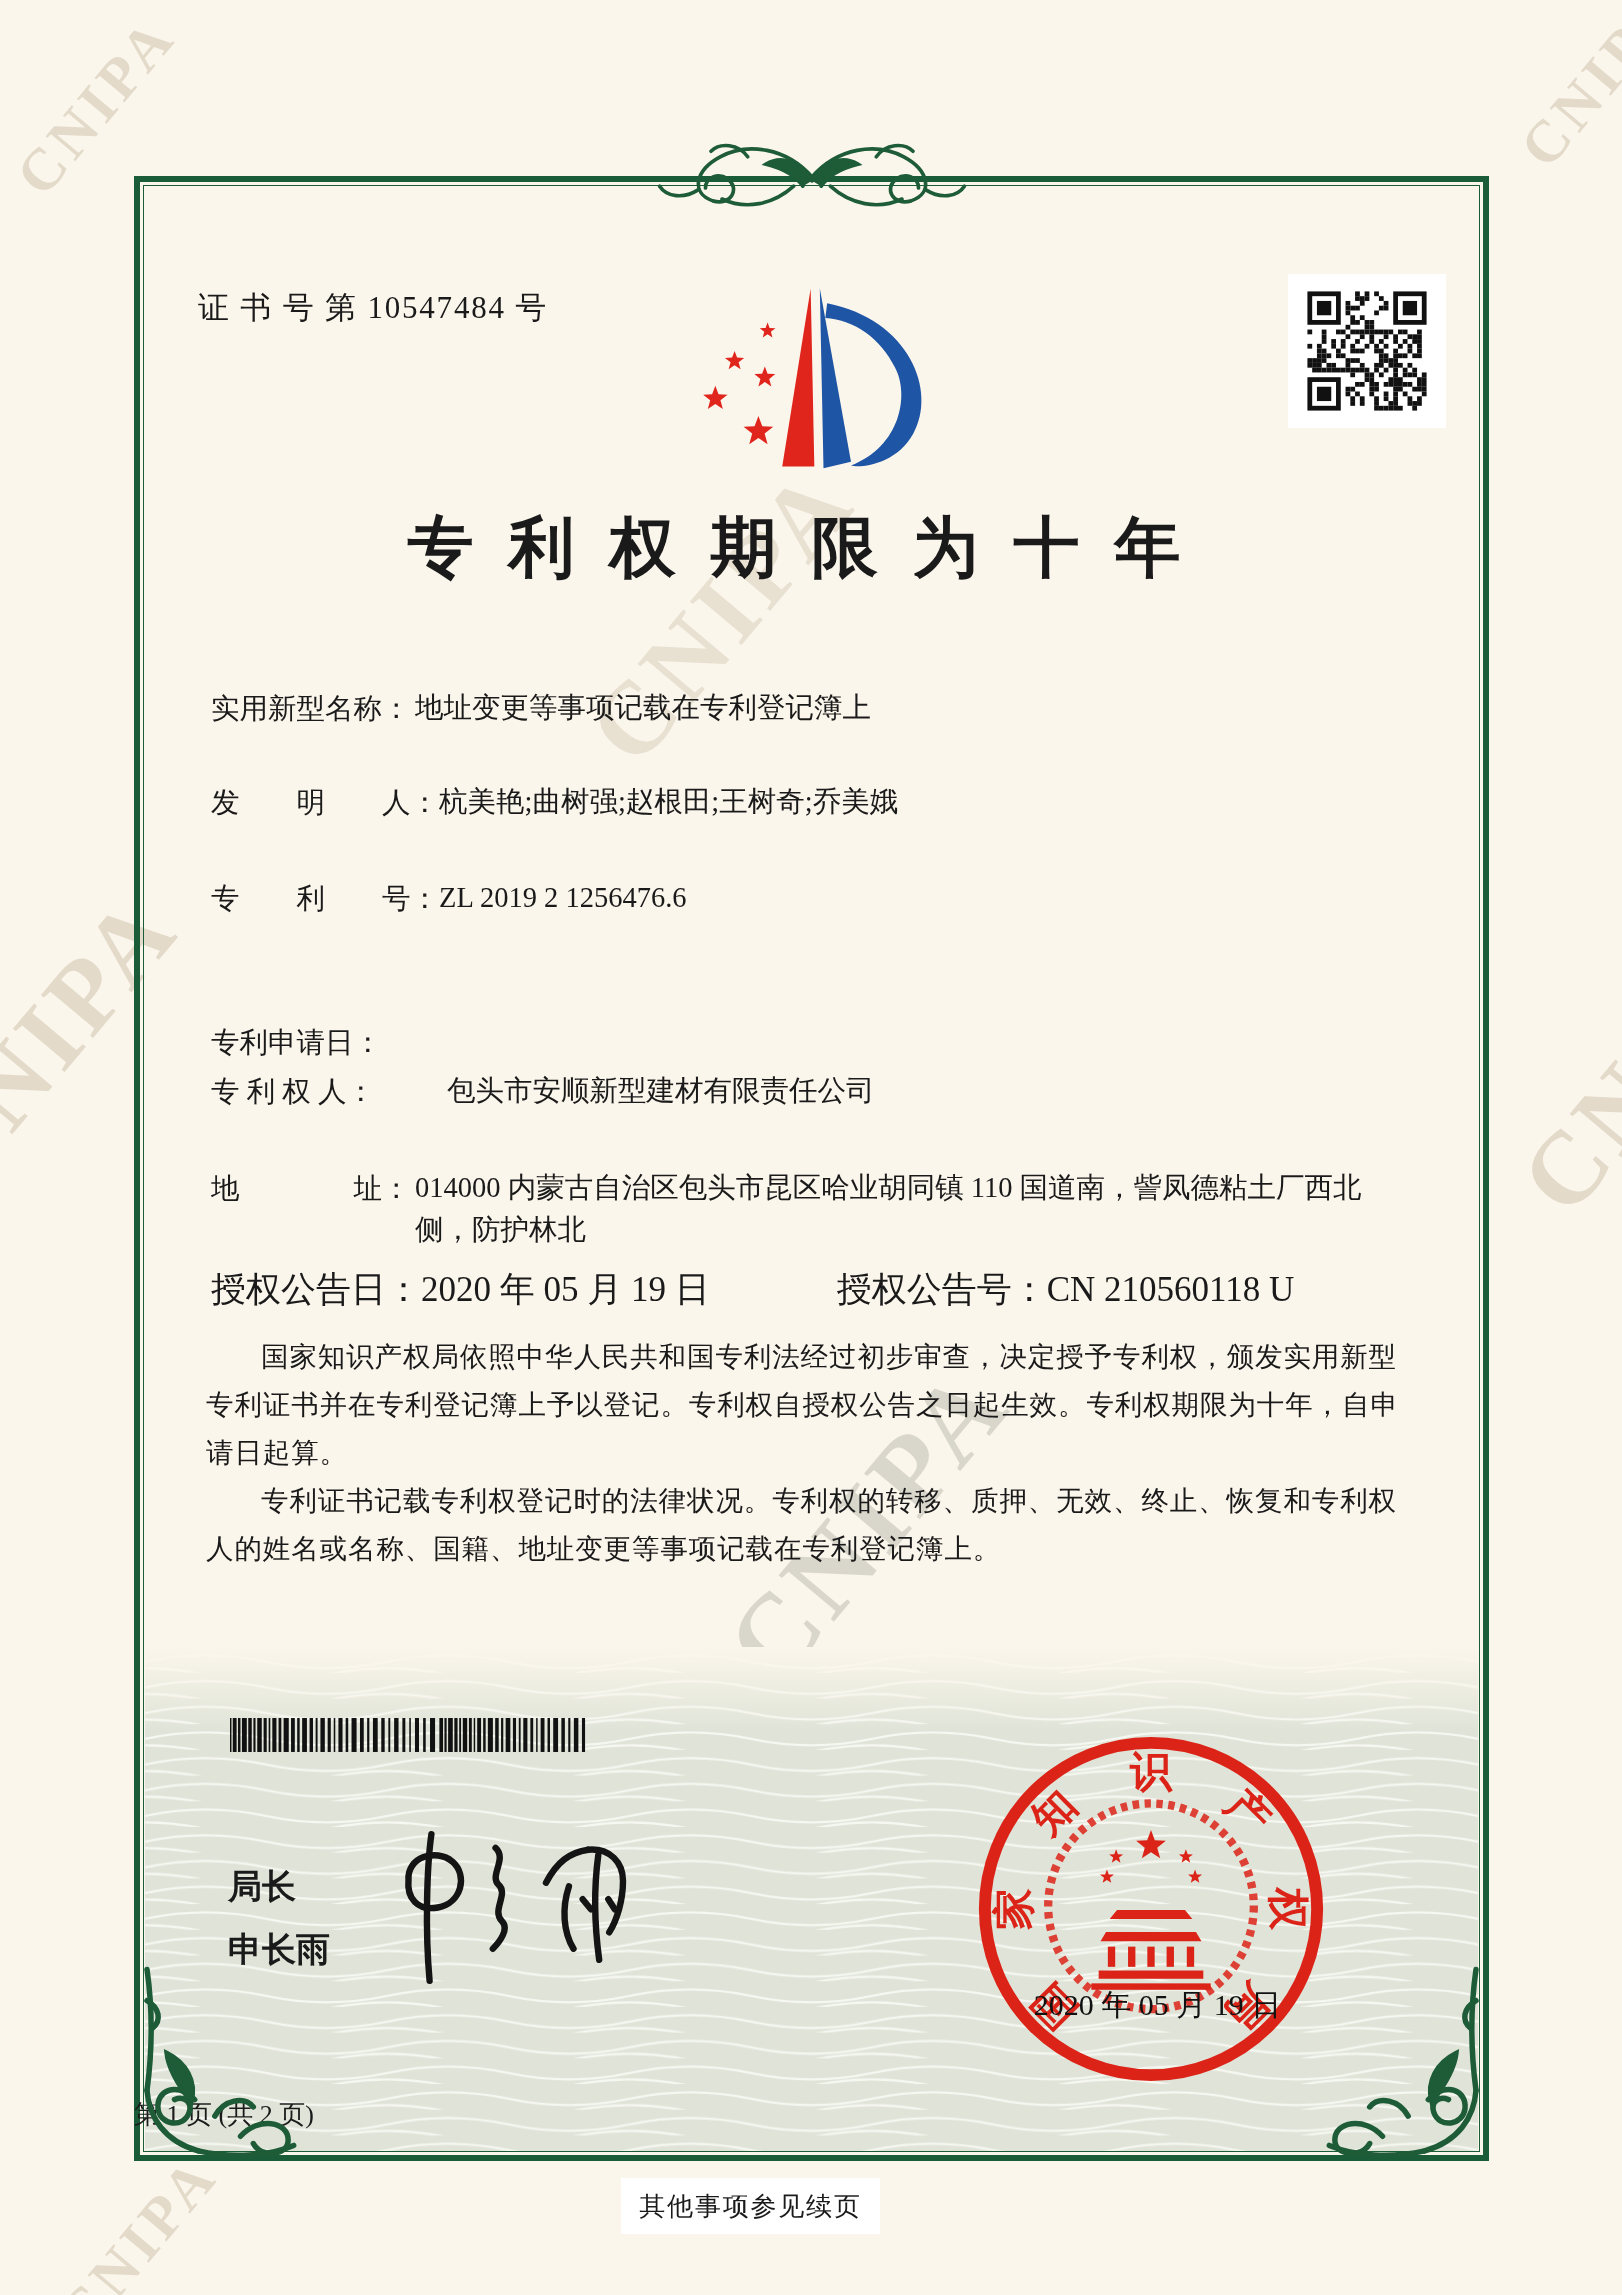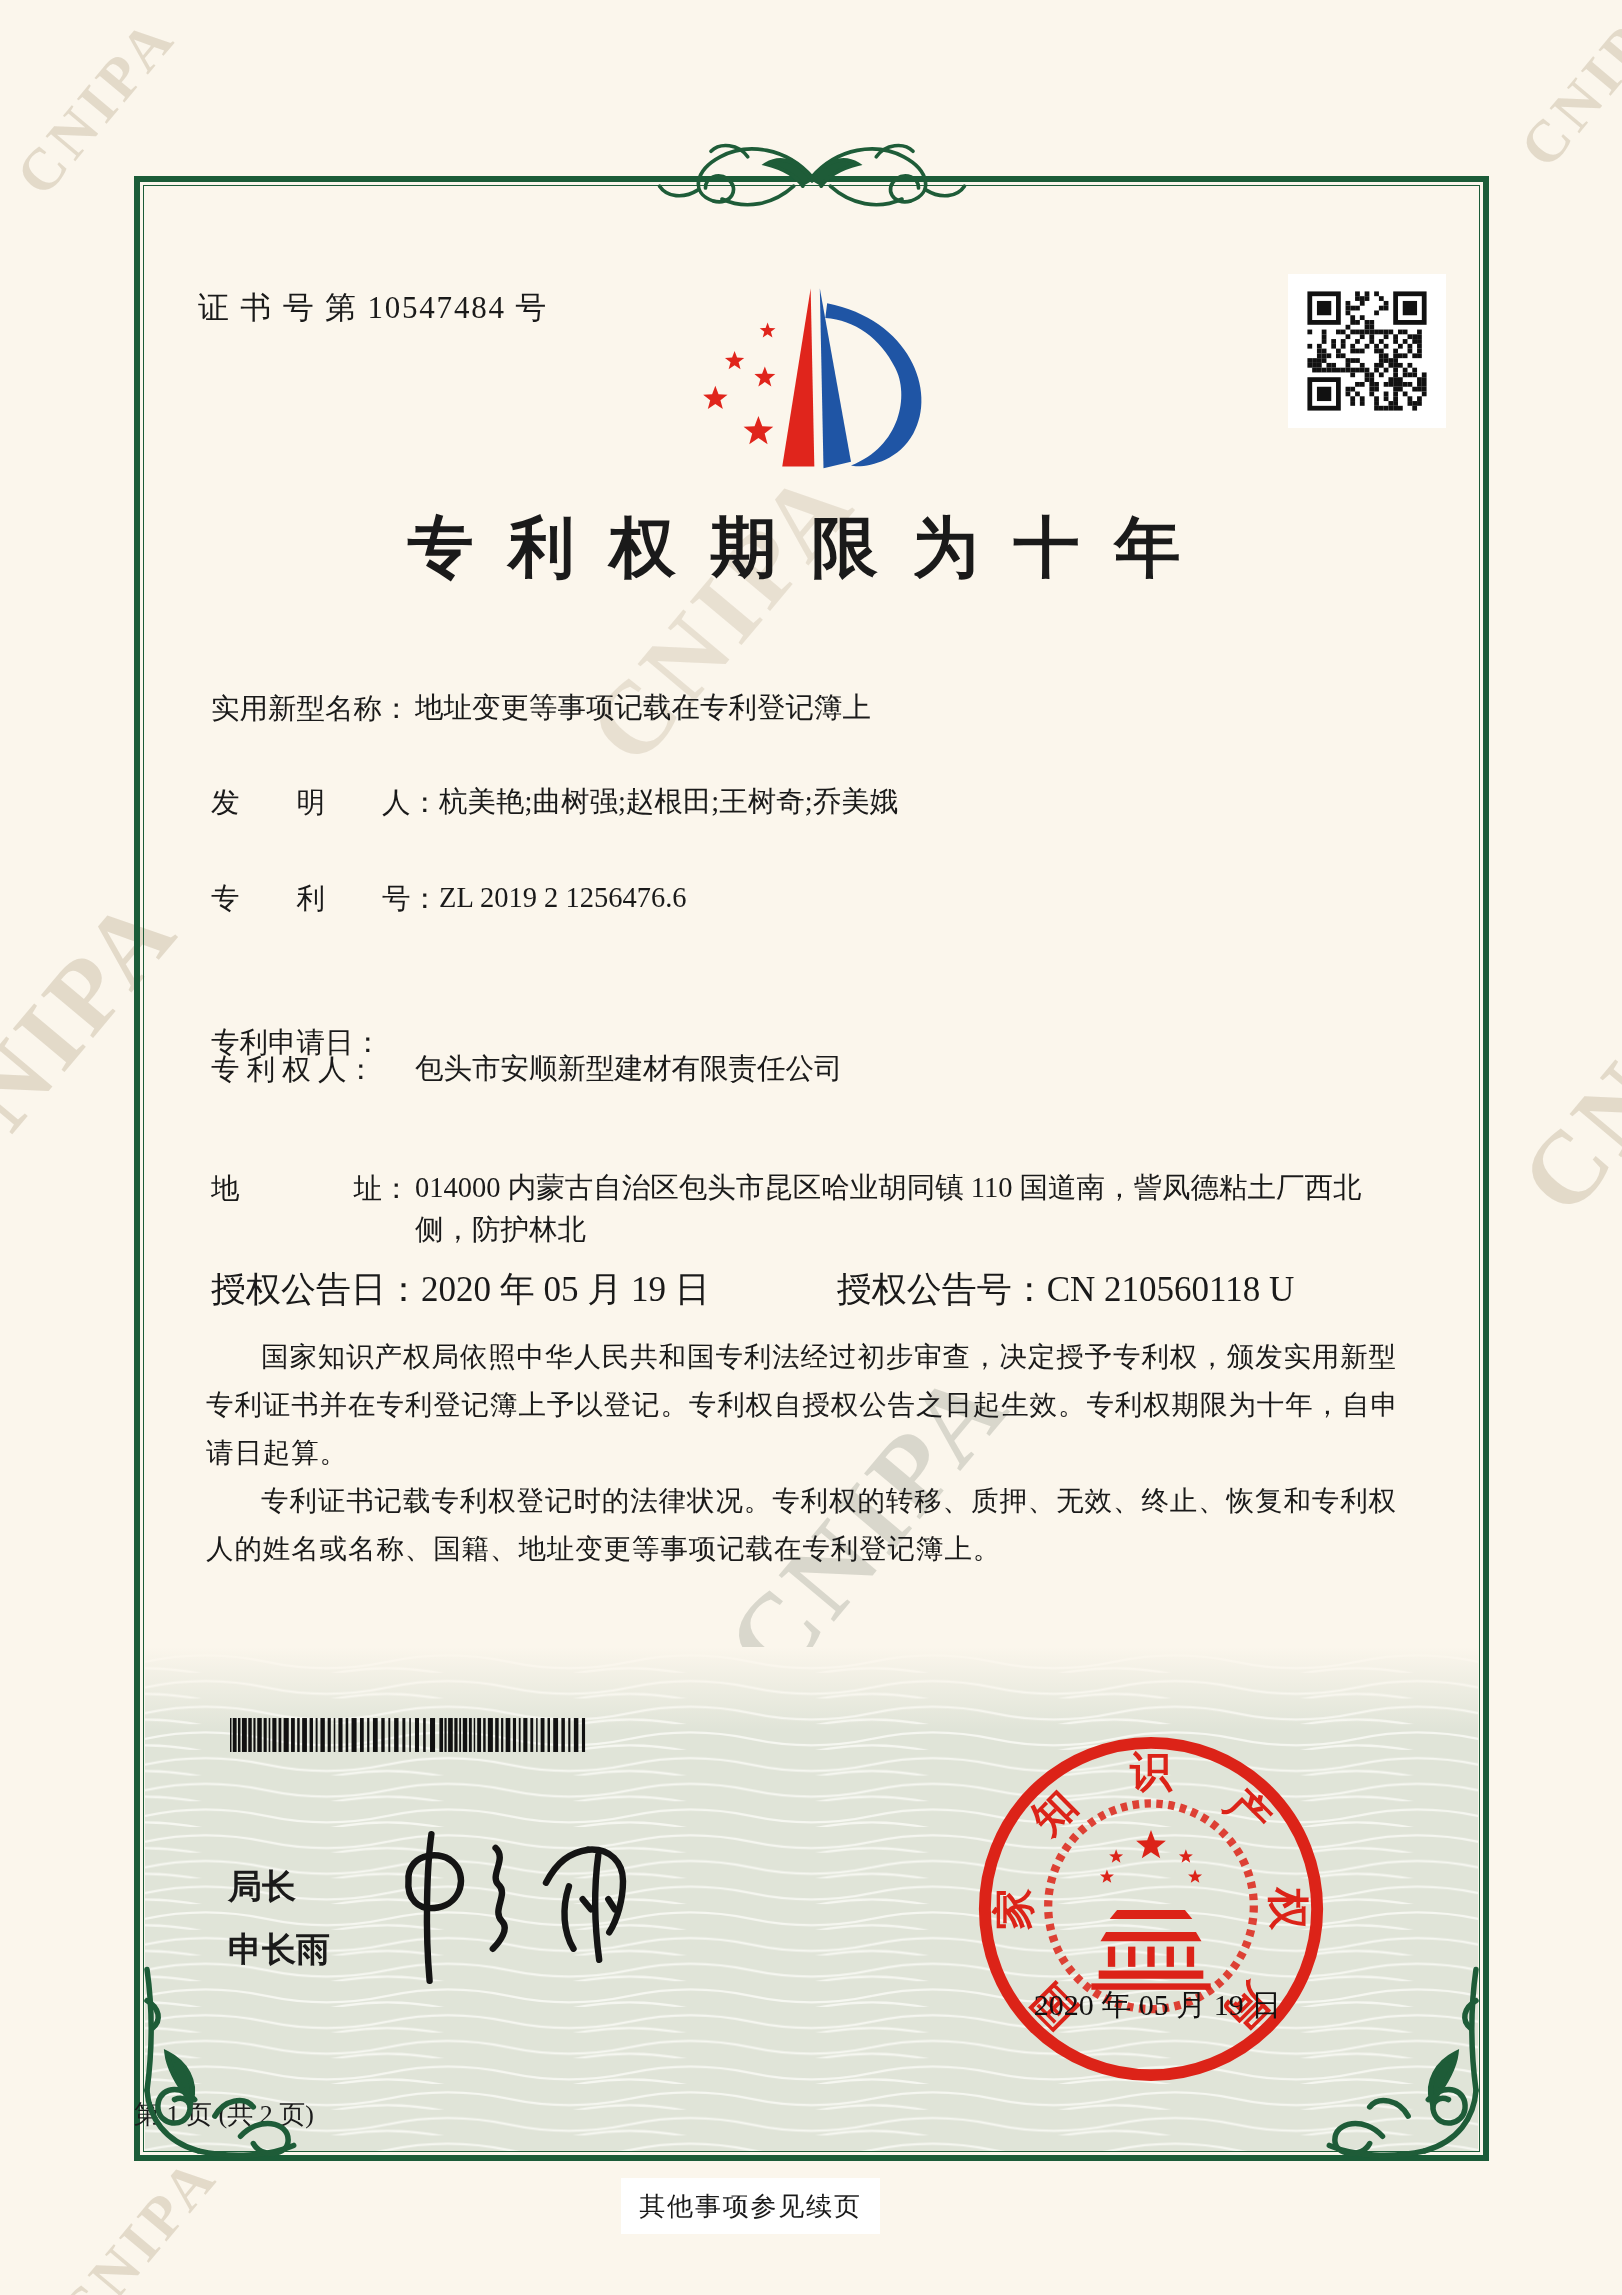--- a/index.html
+++ b/index.html
@@ -395,21 +395,21 @@
     <span class="flabel">发　　明　　人：</span>
     <span class="fvalue fvalue-s">杭美艳;曲树强;赵根田;王树奇;乔美娥</span>
   </div>
   <div class="frow" style="top:880px;">
     <span class="flabel">专　　利　　号：</span>
     <span class="fvalue fvalue-s">ZL 2019 2 1256476.6</span>
   </div>
   <div class="frow" style="top:1024px;">
     <span class="flabel">专利申请日：</span>
   </div>
-  <div class="frow" style="top:1051px;">
+  <div class="frow" style="top:1073px;gap:32px;">
     <span class="flabel">专 利 权 人：</span>
     <span class="fvalue fvalue-s">包头市安顺新型建材有限责任公司</span>
   </div>
   <div class="frow" style="top:1170px;width:1221px;">
     <span class="flabel">地　　　　址：</span>
     <span class="fvalue" style="max-width:973px;">014000 内蒙古自治区包头市昆区哈业胡同镇 110 国道南，訾凤德粘土厂西北侧，防护林北</span>
   </div>
 
   <div class="grant-row">
     <span class="grant-first">

